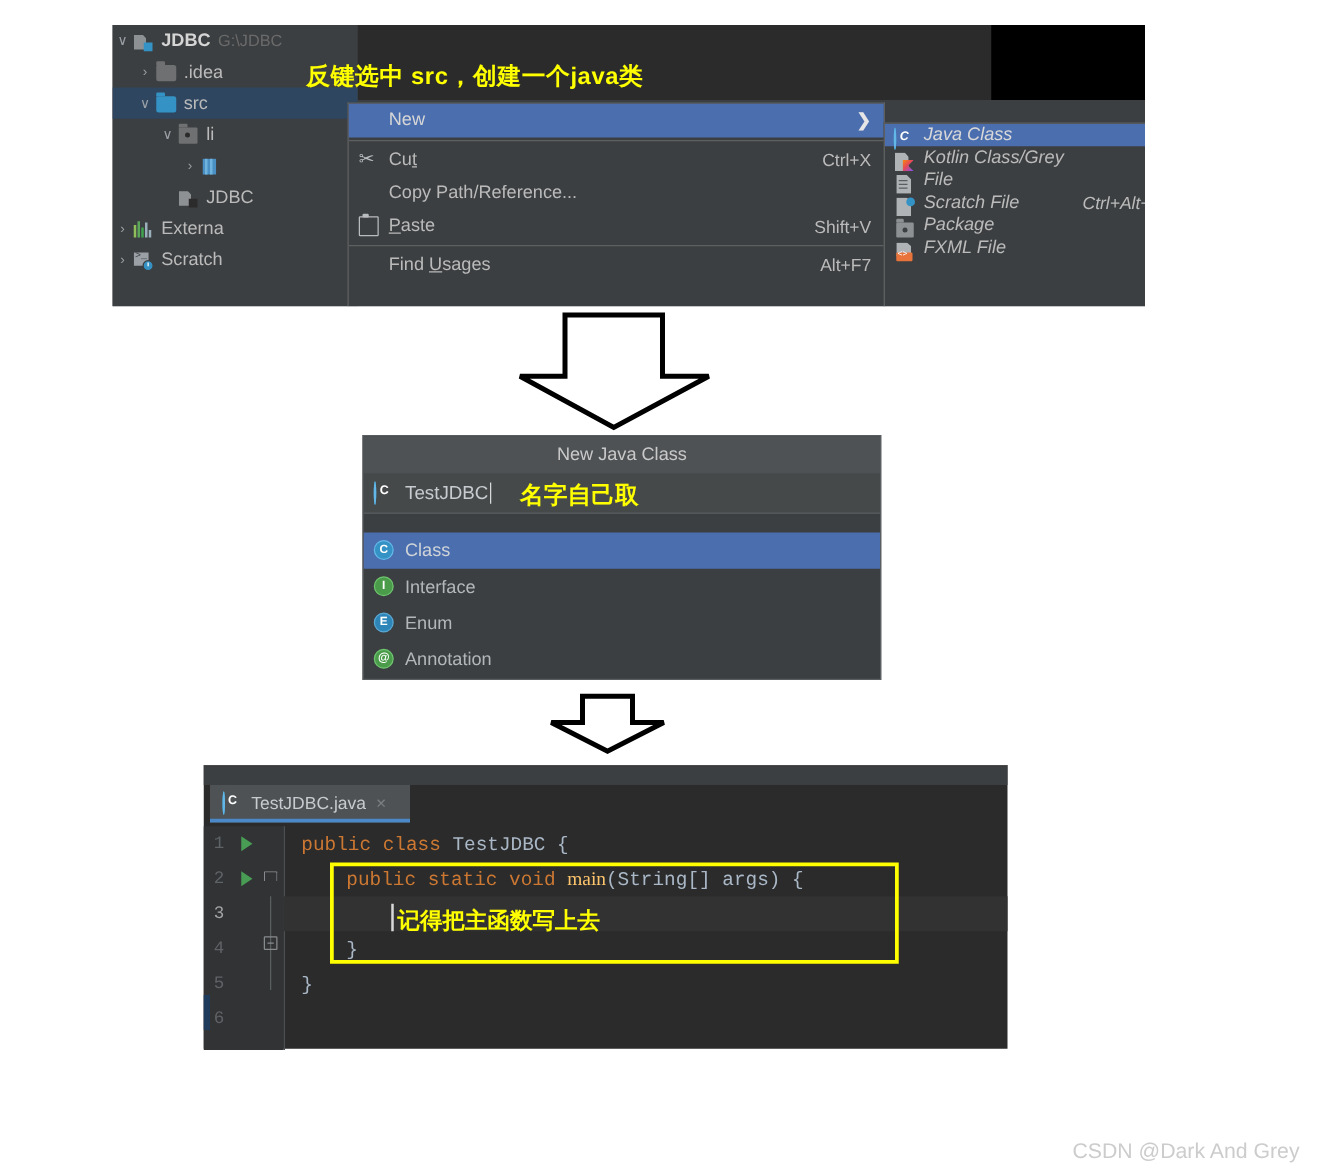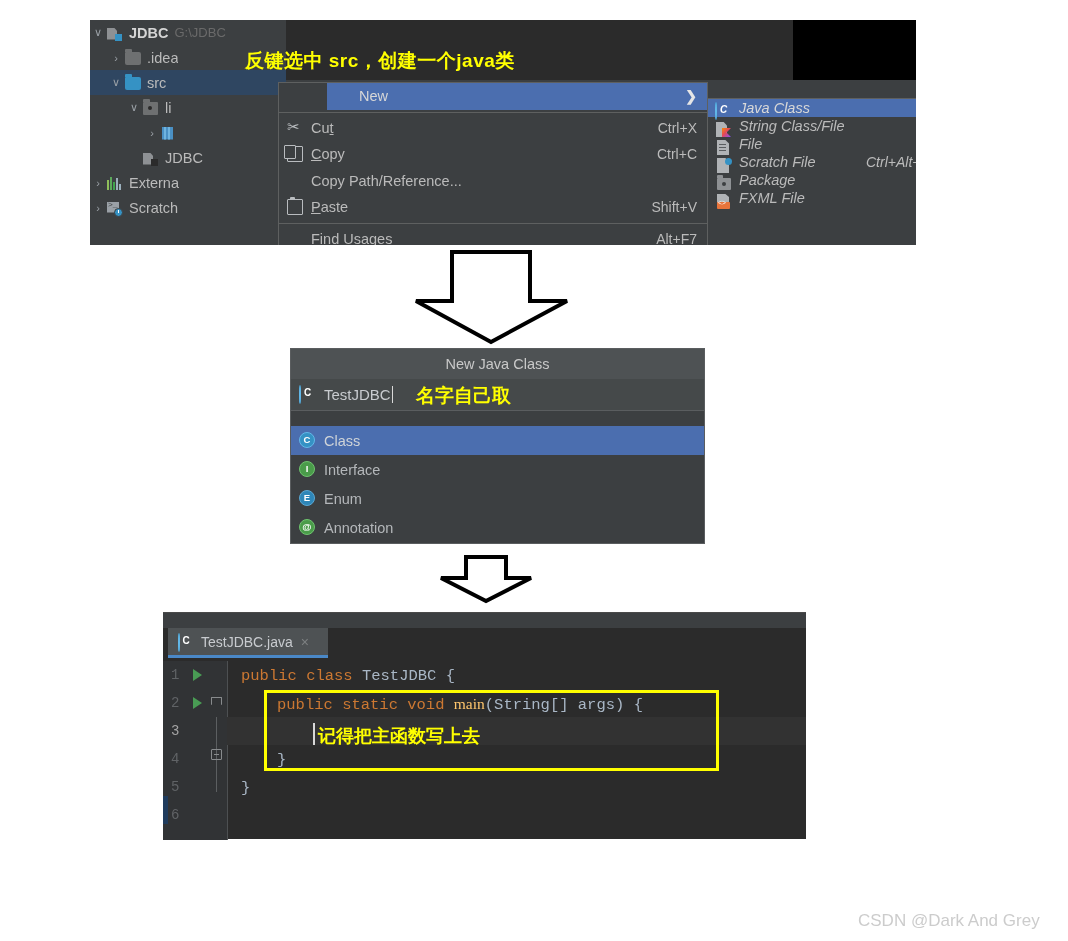--- a/index.html
+++ b/index.html
@@ -84,21 +84,21 @@
 
   
   #ctx {
     position: absolute; left: 188px; top: 62px; width: 430px; height: 163px;
     background: #3c3f41; border: 1px solid #5e6060; border-bottom:none;
   }
   .mi {
     position: relative; height: 26.5px; display: flex; align-items: center;
     font-size: 14.5px; color: #bbbbbb; padding-left: 10px; white-space: nowrap;
   }
-  .mi.hl { background: #4b6eaf; color: #d7d7d7; margin-left: 48px; }
+  .mi.hl { background: #4b6eaf; color: #d7d7d7; }
   .mi .mlabel { margin-left: 22px; }
   .mi .macc { position:absolute; right: 10px; color:#bbbbbb; font-size:14px; }
   .mi .micon { position:absolute; left:8px; top:5px; width:16px; height:16px; }
   .mi .arrow { position:absolute; right:10px; color:#e6e6e6; font-size:14px; font-weight:700;}
   .msep { height:1px; background:#5e6060; margin: 2px 0; }
   u.mn { text-decoration: underline; }
 
   
   .ic-cut::before{content:"\2702";position:absolute;left:0;top:-2px;font-size:15px;color:#b9bcbf;}
   .ic-copy{border:1.5px solid #b9bcbf;width:11px;height:13px;border-radius:1px;left:9px;top:6px;}
@@ -315,25 +315,20 @@
         <span class="mlabel">New</span>
         <span class="arrow">❯</span>
       </div>
       <div class="msep"></div>
       <div class="mi">
         <span class="micon ic-cut"></span>
         <span class="mlabel">Cu<u class="mn">t</u></span>
         <span class="macc">Ctrl+X</span>
       </div>
       <div class="mi">
-        <span class="micon ic-copy"></span>
-        <span class="mlabel"><u class="mn">C</u>opy</span>
-        <span class="macc">Ctrl+C</span>
-      </div>
-      <div class="mi">
         <span class="mlabel">Copy Path/Reference...</span>
       </div>
       <div class="mi">
         <span class="micon ic-paste"></span>
         <span class="mlabel"><u class="mn">P</u>aste</span>
         <span class="macc">Shift+V</span>
       </div>
       <div class="msep"></div>
       <div class="mi">
         <span class="mlabel">Find <u class="mn">U</u>sages</span>
@@ -346,21 +341,21 @@
         <span class="sicon"><span class="cls-circle"></span></span>
         <span>Java Class</span>
       </div>
       <div class="si">
         <span class="sicon">
             <span class="kot">
               <span class="p"></span>
               <span class="k"></span>
             </span>
           </span>
-        <span>String Class/File</span>
+        <span>Kotlin Class/Grey</span>
       </div>
       <div class="si">
         <span class="sicon">
             <span class="doc">
               <i style="top:4px"></i>
               <i style="top:7px"></i>
               <i style="top:10px"></i>
             </span>
           </span>
         <span>File</span>

